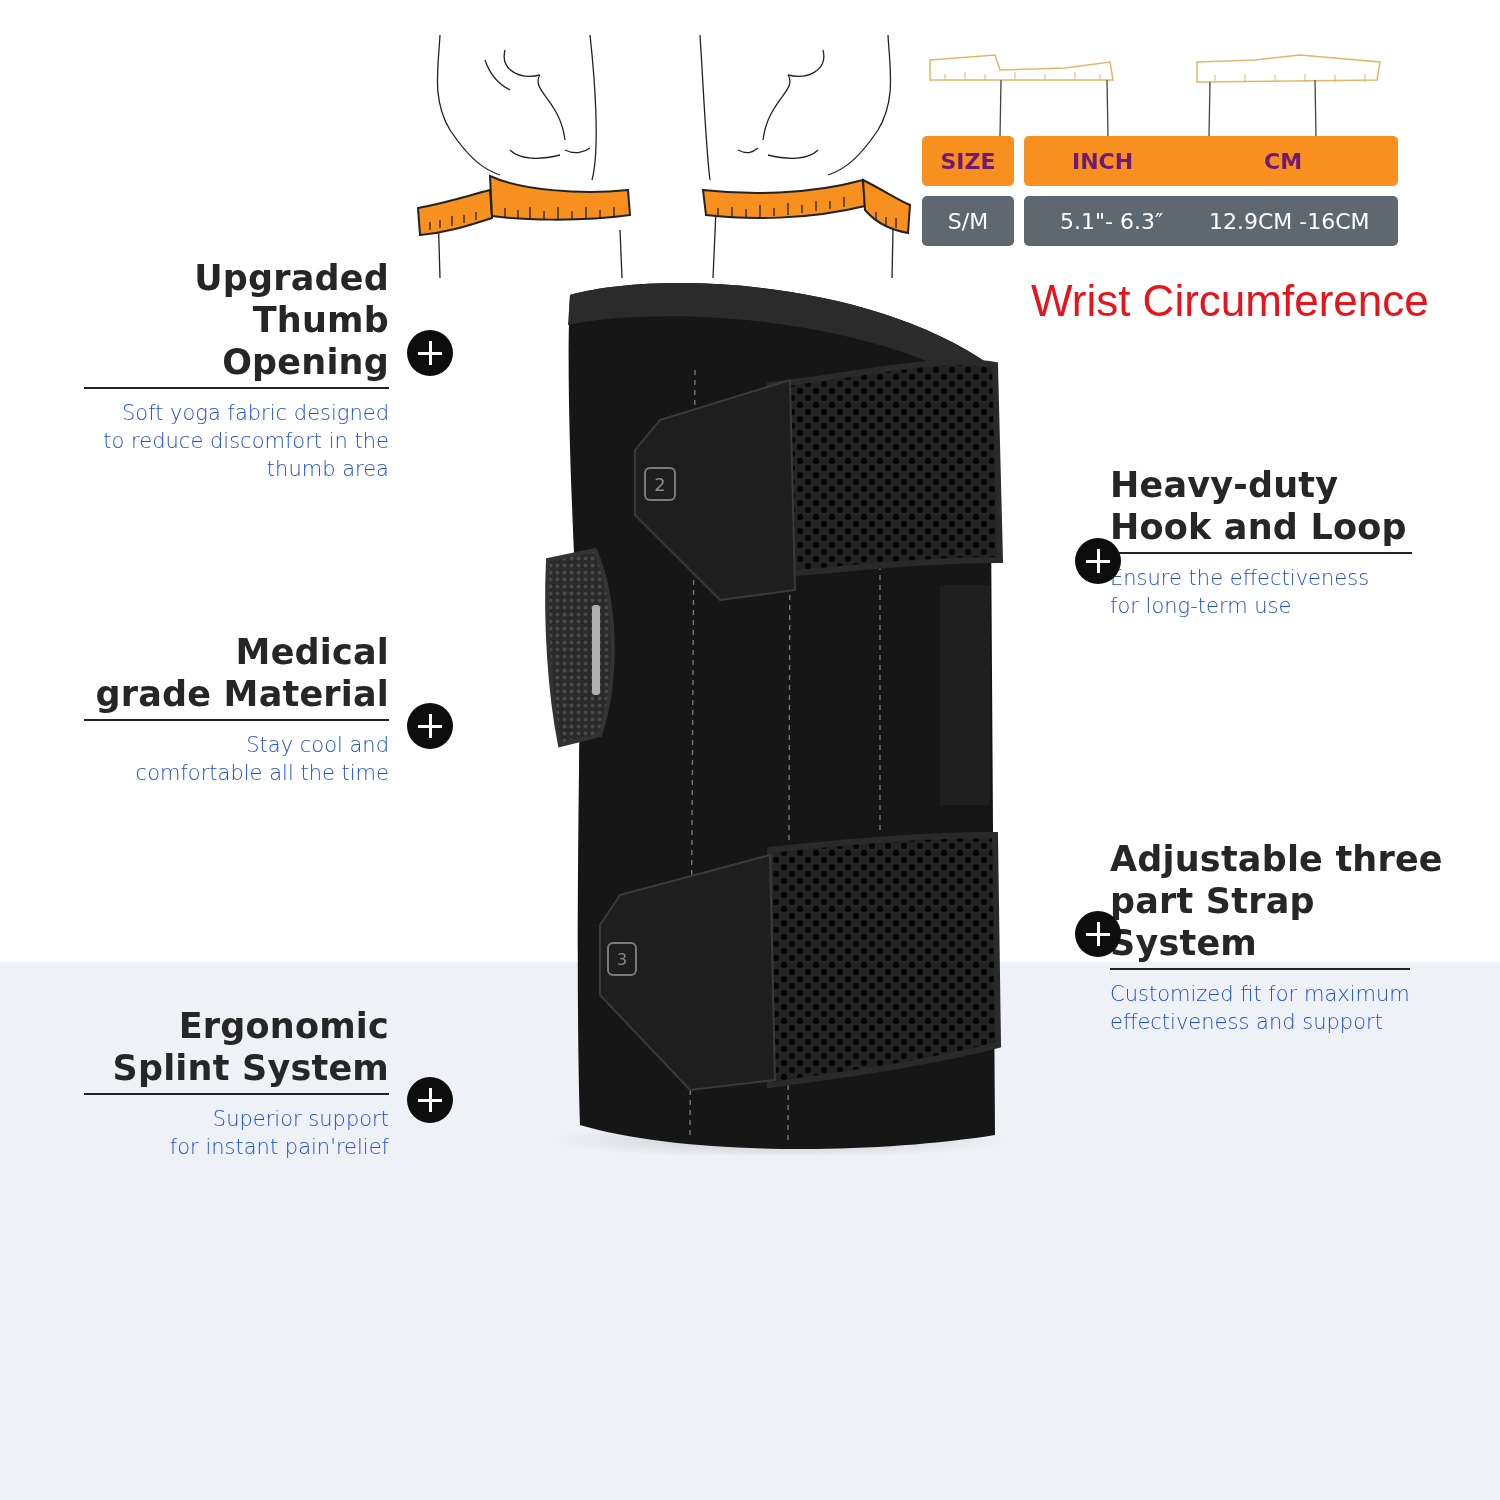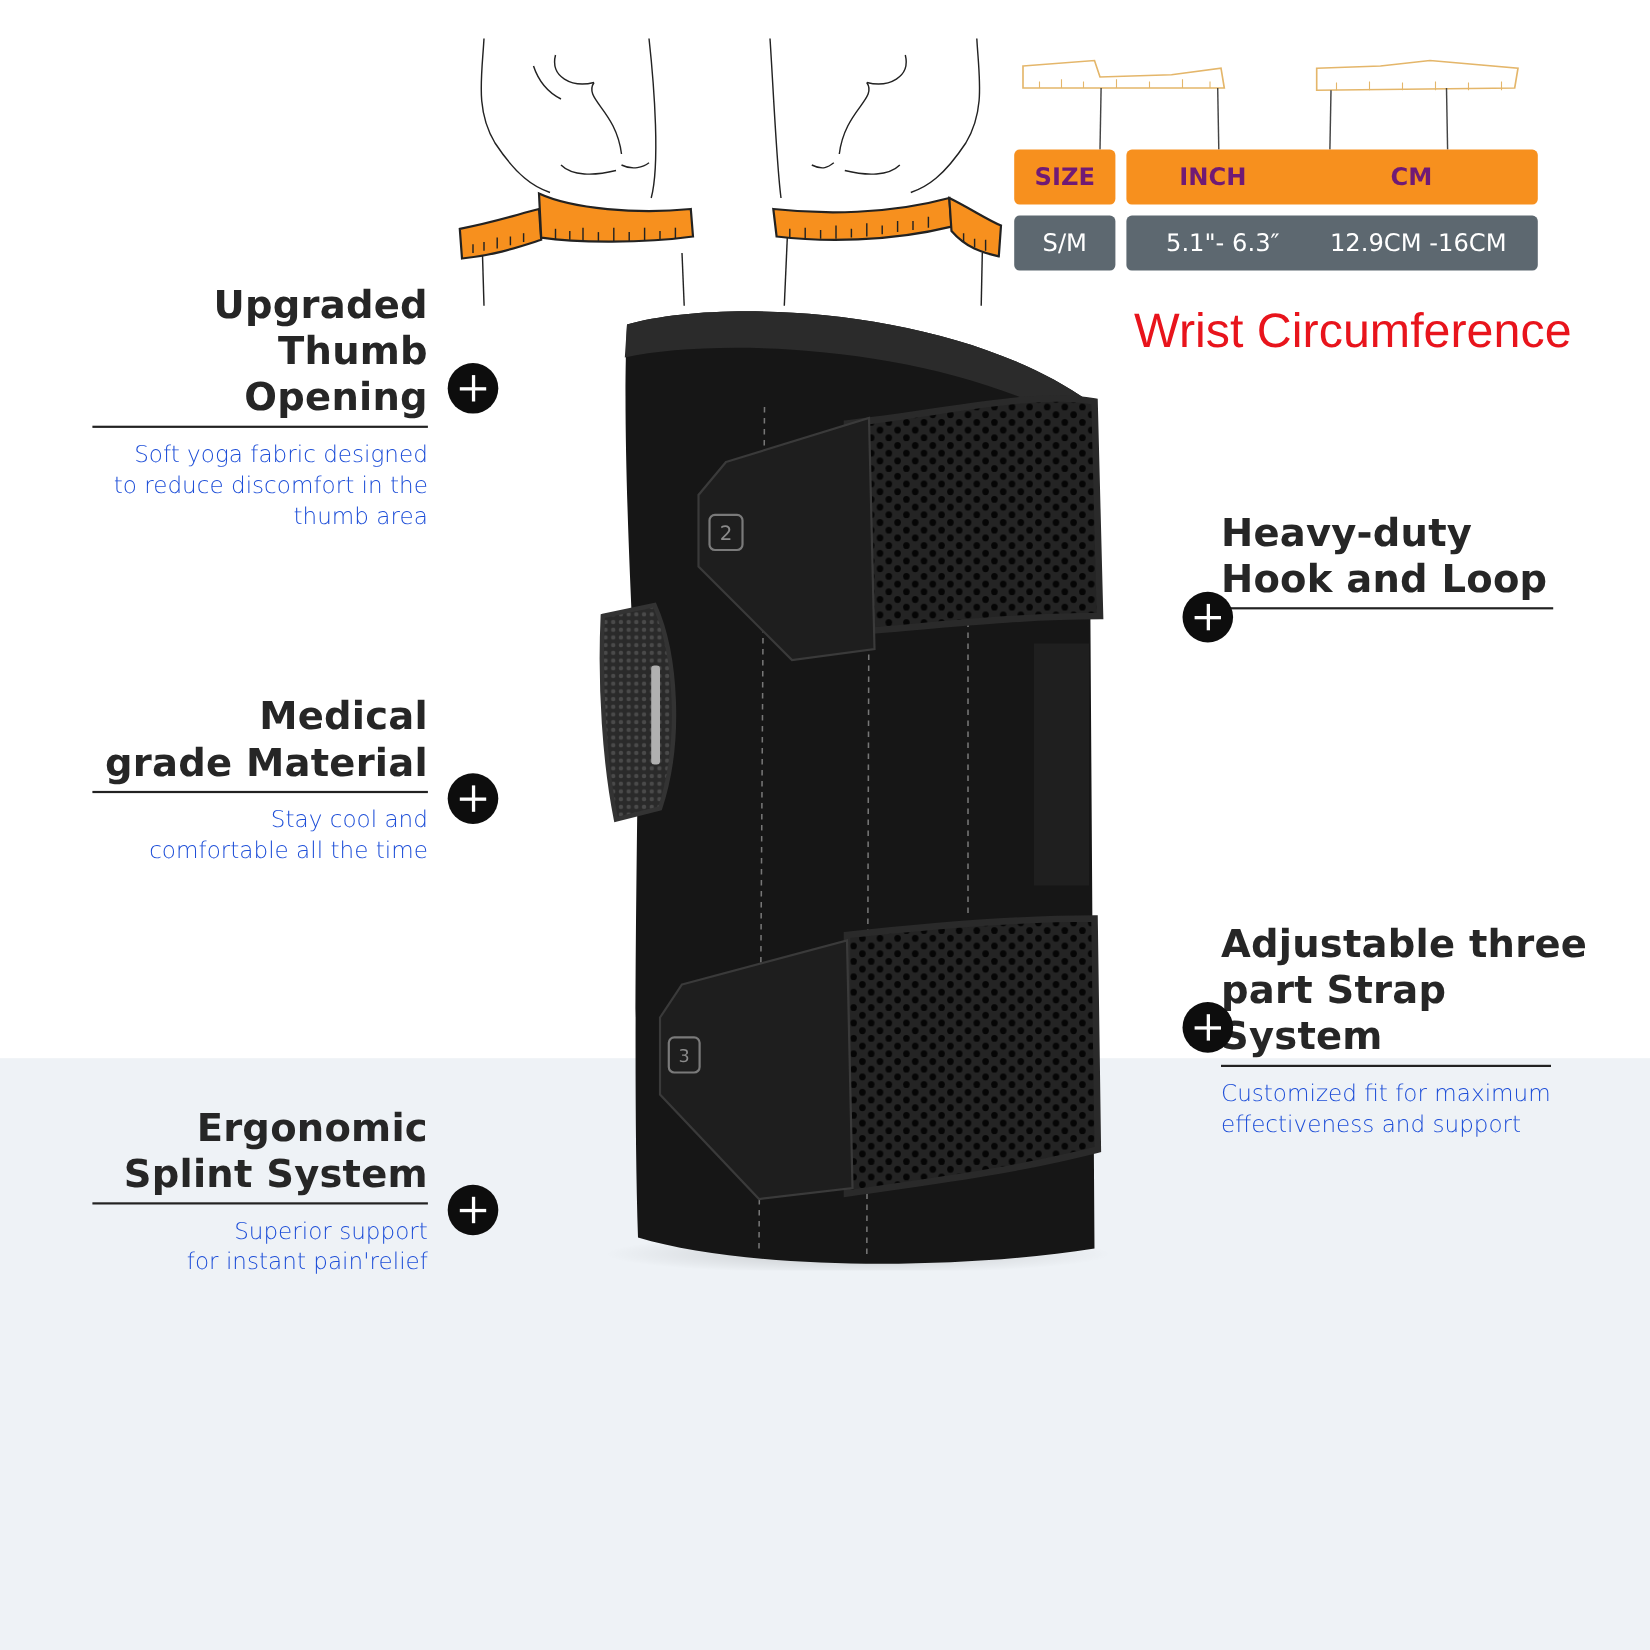--- a/index.html
+++ b/index.html
@@ -274,20 +274,24 @@
   </div>
 </div>
 <div class="plus" style="left:407px;top:1077px"></div>
 
 <div class="feature right" style="top:464px">
   <div class="title">
     <div>Heavy-duty</div>
     <div>Hook and Loop</div>
   </div>
   <div class="rule"></div>
+  <div class="desc">
+    <div>Ensure the effectiveness</div>
+    <div>for long-term use</div>
+  </div>
 </div>
 <div class="plus" style="left:1075px;top:538px"></div>
 
 <div class="feature right wide" style="top:838px">
   <div class="title">
     <div>Adjustable three</div>
     <div>part Strap System</div>
   </div>
   <div class="rule" style="width:300px"></div>
   <div class="desc">

